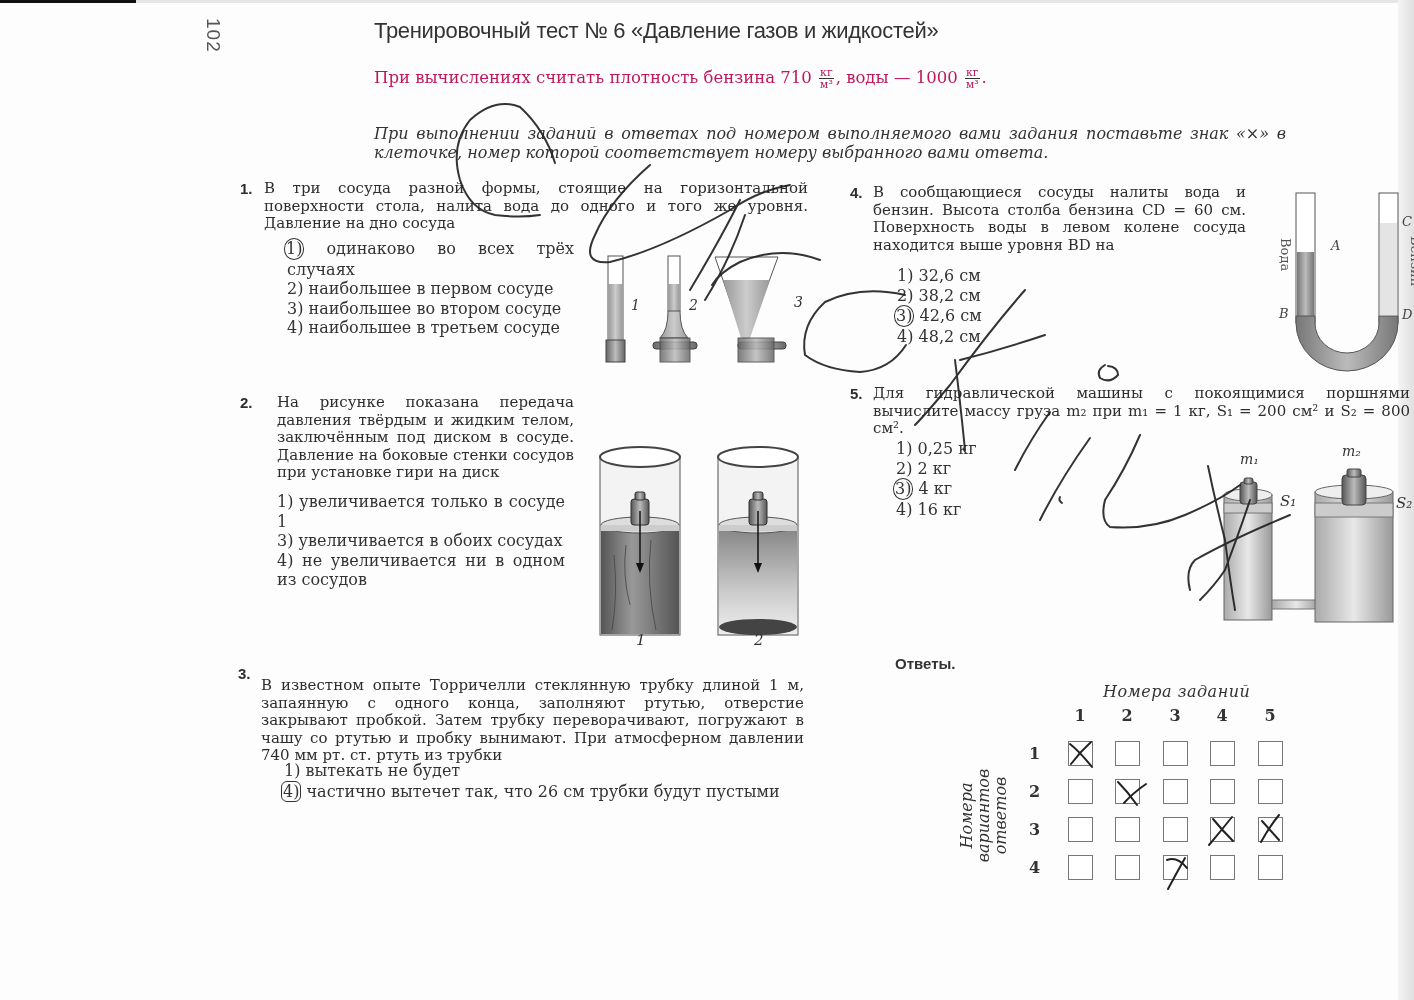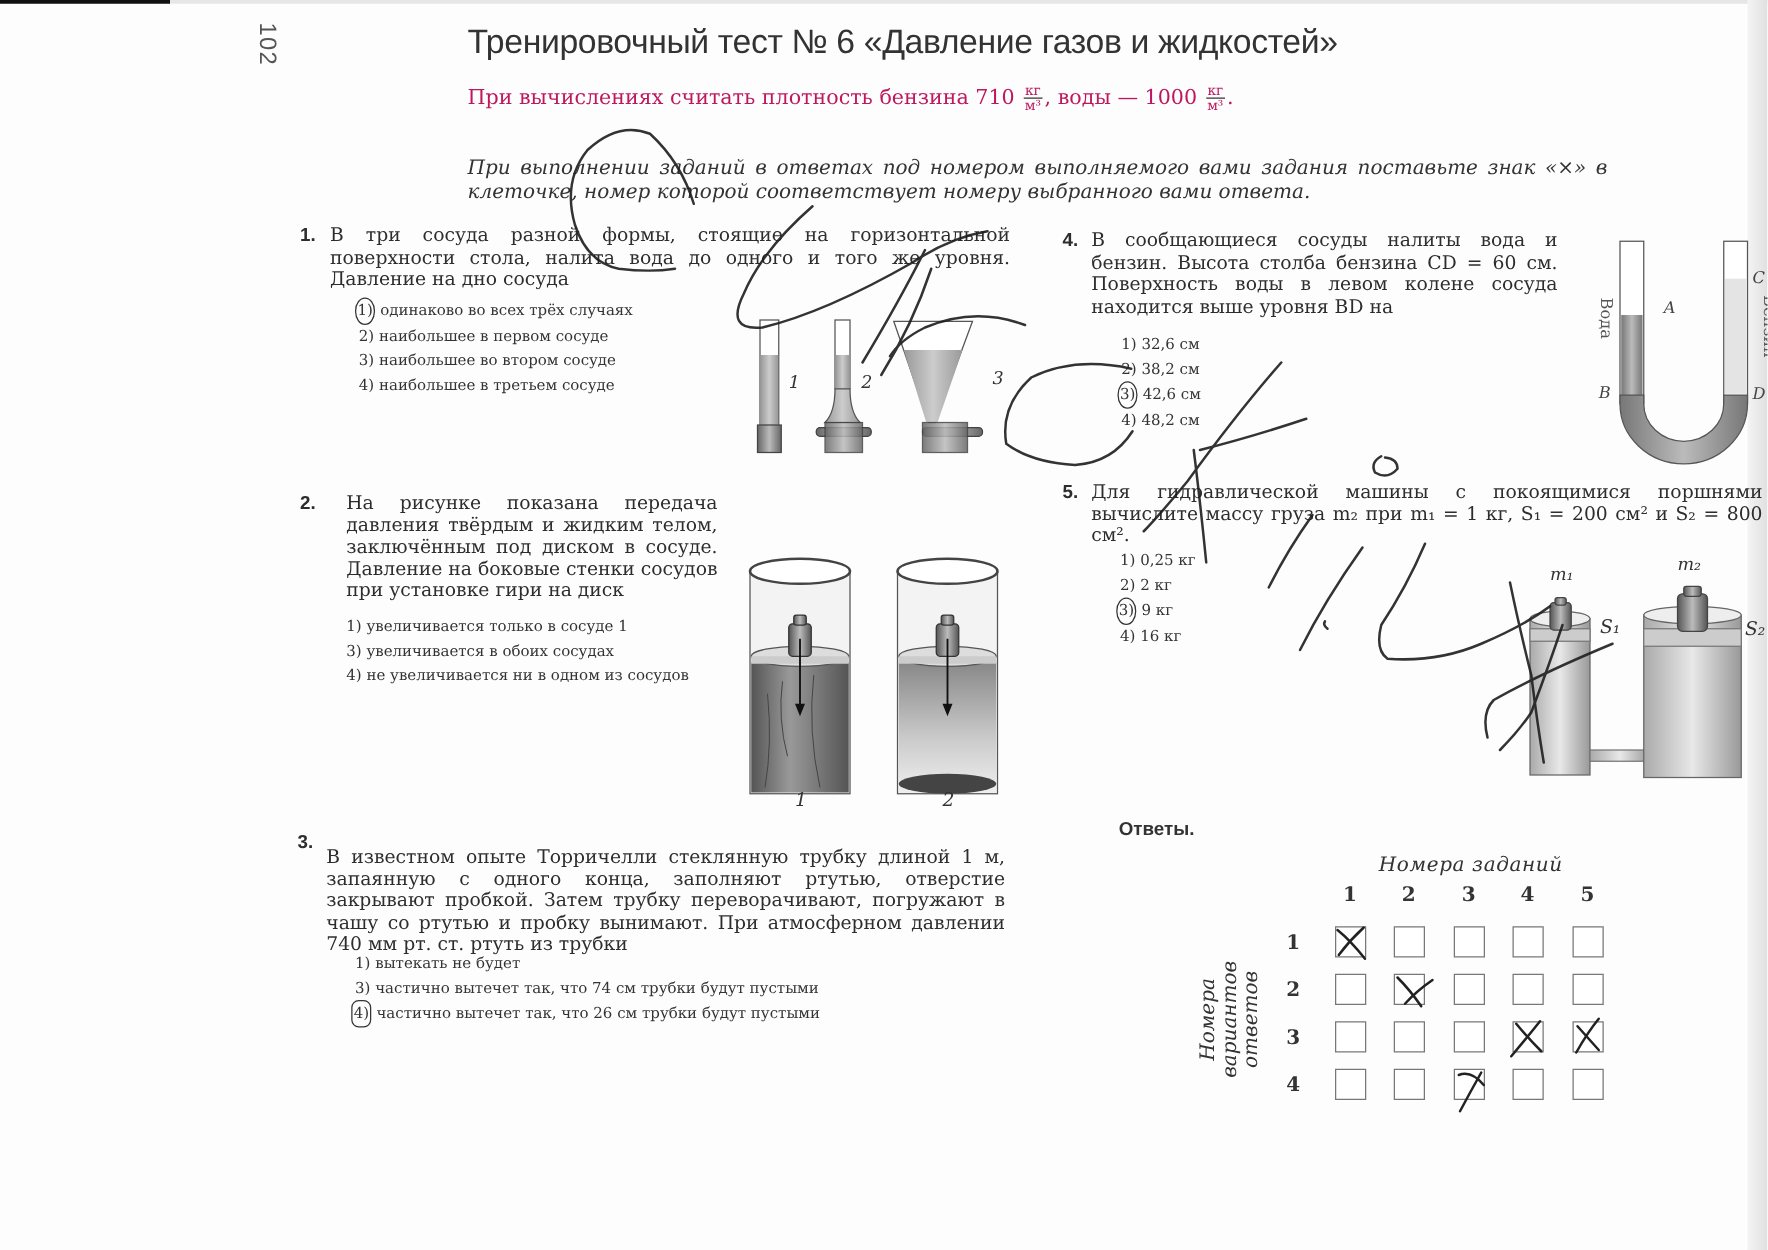--- a/index.html
+++ b/index.html
@@ -3,30 +3,30 @@
 <meta charset="utf-8">
 <style>
   html,body{margin:0;padding:0;}
   body{width:1414px;height:1000px;background:#fdfdfd;position:relative;overflow:hidden;
        font-family:"DejaVu Serif","Liberation Serif",serif;color:#2a2a2a;}
   .abs{position:absolute;}
   .topbar{left:0;top:0;width:136px;height:3px;background:#111;}
   .topgray{left:136px;top:0;width:1278px;height:3px;background:#e6e6e6;}
   .pagenum{left:202px;top:18px;font-family:"Liberation Sans",sans-serif;font-size:19px;color:#555;
            transform:rotate(90deg);transform-origin:left top;margin-left:22px;letter-spacing:1px;}
-  .title{left:374px;top:18px;font-family:"Liberation Sans",sans-serif;font-size:27px;color:#333;letter-spacing:-0.3px;}
+  .title{left:374px;top:18px;font-family:"Liberation Sans",sans-serif;font-size:22px;color:#333;letter-spacing:-0.3px;}
   .intro{left:374px;top:63px;font-size:16.5px;color:#be185d;line-height:30px;}
   .frac{display:inline-block;vertical-align:middle;text-align:center;font-size:11px;line-height:11px;margin:0 2px;}
   .frac .num{display:block;border-bottom:1px solid #333;padding:0 1px;}
   .frac .den{display:block;}
   .instr{left:374px;top:124px;width:912px;font-style:italic;font-size:16px;line-height:19px;color:#333;text-align:justify;}
   .q{font-size:15px;line-height:17.5px;color:#2d2d2d;}
   .qnum{position:absolute;font-family:"Liberation Sans",sans-serif;font-weight:bold;font-size:15px;}
   .qtext{text-align:justify;}
-  .opt{font-size:12px;line-height:19.5px;color:#333;}
+  .opt{font-size:16px;line-height:19.5px;color:#333;}
   .optline{text-align:justify;}
   .circ{display:inline-block;border:1.5px solid #333;border-radius:50%;padding:0 1px;margin-left:-3px;}
   .answers-title{left:895px;top:655px;font-family:"Liberation Sans",sans-serif;font-weight:bold;font-size:15px;color:#333;}
   .grid-cap{left:1103px;top:682px;font-style:italic;font-size:16px;color:#333;letter-spacing:0.5px;}
   .colh{font-weight:bold;font-size:16px;color:#333;width:30px;text-align:center;}
   .rowh{font-weight:bold;font-size:16px;color:#333;}
   .box{width:23px;height:23px;border:1.3px solid #777;background:#fff;}
   .vlabel{left:948px;top:760px;width:70px;height:120px;}
   .vlabel span{display:block;font-style:italic;font-size:16px;color:#333;white-space:nowrap;}
   svg{position:absolute;overflow:visible;}
@@ -146,21 +146,20 @@
   <text x="40" y="200" font-style="italic" font-size="15" fill="#333">1</text>
   <text x="158" y="200" font-style="italic" font-size="15" fill="#333">2</text>
 </svg>
 
 <div class="abs q" style="left:238px;top:665px;width:566px;">
   <span class="qnum" style="left:0;top:0;">3.</span>
   <div class="qtext" style="margin-left:23px;margin-top:12px;">В известном опыте Торричелли стеклянную трубку длиной 1 м, запаянную с одного конца, заполняют ртутью, отверстие закрывают пробкой. Затем трубку переворачивают, погружают в чашу со ртутью и пробку вынимают. При атмосферном давлении 740 мм рт. ст. ртуть из трубки</div>
 </div>
 <div class="abs opt" style="left:284px;top:761px;width:518px;">
   <div class="optline"><span>1)</span> <span>вытекать не будет</span></div>
-  <div class="optline"><span>3)</span> <span>частично вытечет так, что 74 см трубки будут пустыми</span></div>
   <div class="optline"><span class="circ" style="border-radius:6px;">4)</span> <span>частично вытечет так, что 26 см трубки будут пустыми</span></div>
 </div>
 
 <div class="abs q" style="left:850px;top:184px;width:396px;">
   <span class="qnum" style="left:0;top:0;">4.</span>
   <div class="qtext" style="margin-left:23px;">В сообщающиеся сосуды налиты вода и бензин. Высота столба бензина CD = 60 см. Поверхность воды в левом колене сосуда находится выше уровня BD на</div>
 </div>
 <div class="abs opt" style="left:897px;top:266px;width:120px;">
   <div><span>1)</span> <span>32,6 см</span></div>
   <div><span>2)</span> <span>38,2 см</span></div>
@@ -189,21 +188,21 @@
   <text x="0" y="0" font-size="13" fill="#555" transform="translate(141,48) rotate(90)">Бензин</text>
 </svg>
 
 <div class="abs q" style="left:850px;top:385px;width:560px;">
   <span class="qnum" style="left:0;top:0;">5.</span>
   <div class="qtext" style="margin-left:23px;">Для гидравлической машины с покоящимися поршнями вычислите массу груза m₂ при m₁ = 1 кг, S₁ = 200 см² и S₂ = 800 см².</div>
 </div>
 <div class="abs opt" style="left:896px;top:439px;width:120px;">
   <div><span>1)</span> <span>0,25 кг</span></div>
   <div><span>2)</span> <span>2 кг</span></div>
-  <div><span class="circ">3)</span> <span>9 кг</span></div>
+  <div><span class="circ">3)</span> <span>4 кг</span></div>
   <div><span>4)</span> <span>16 кг</span></div>
 </div>
 
 <svg style="left:1210px;top:440px;" width="204" height="190">
   <defs>
     <linearGradient id="cy" x1="0" x2="1">
         <stop offset="0" stop-color="#aaa"></stop>
         <stop offset="0.5" stop-color="#e8e8e8"></stop>
         <stop offset="1" stop-color="#999"></stop>
       </linearGradient>

